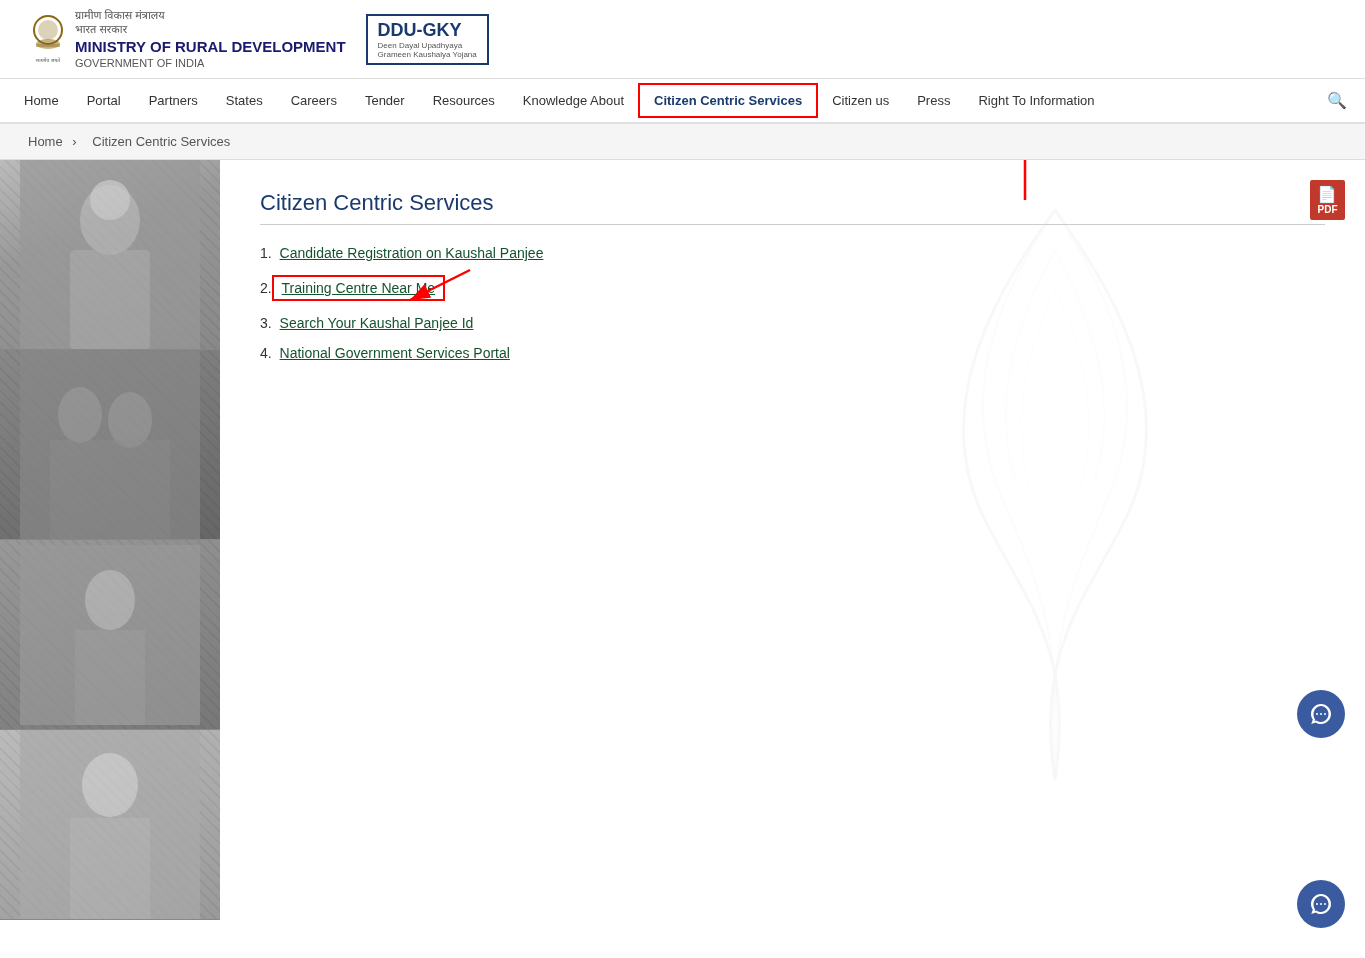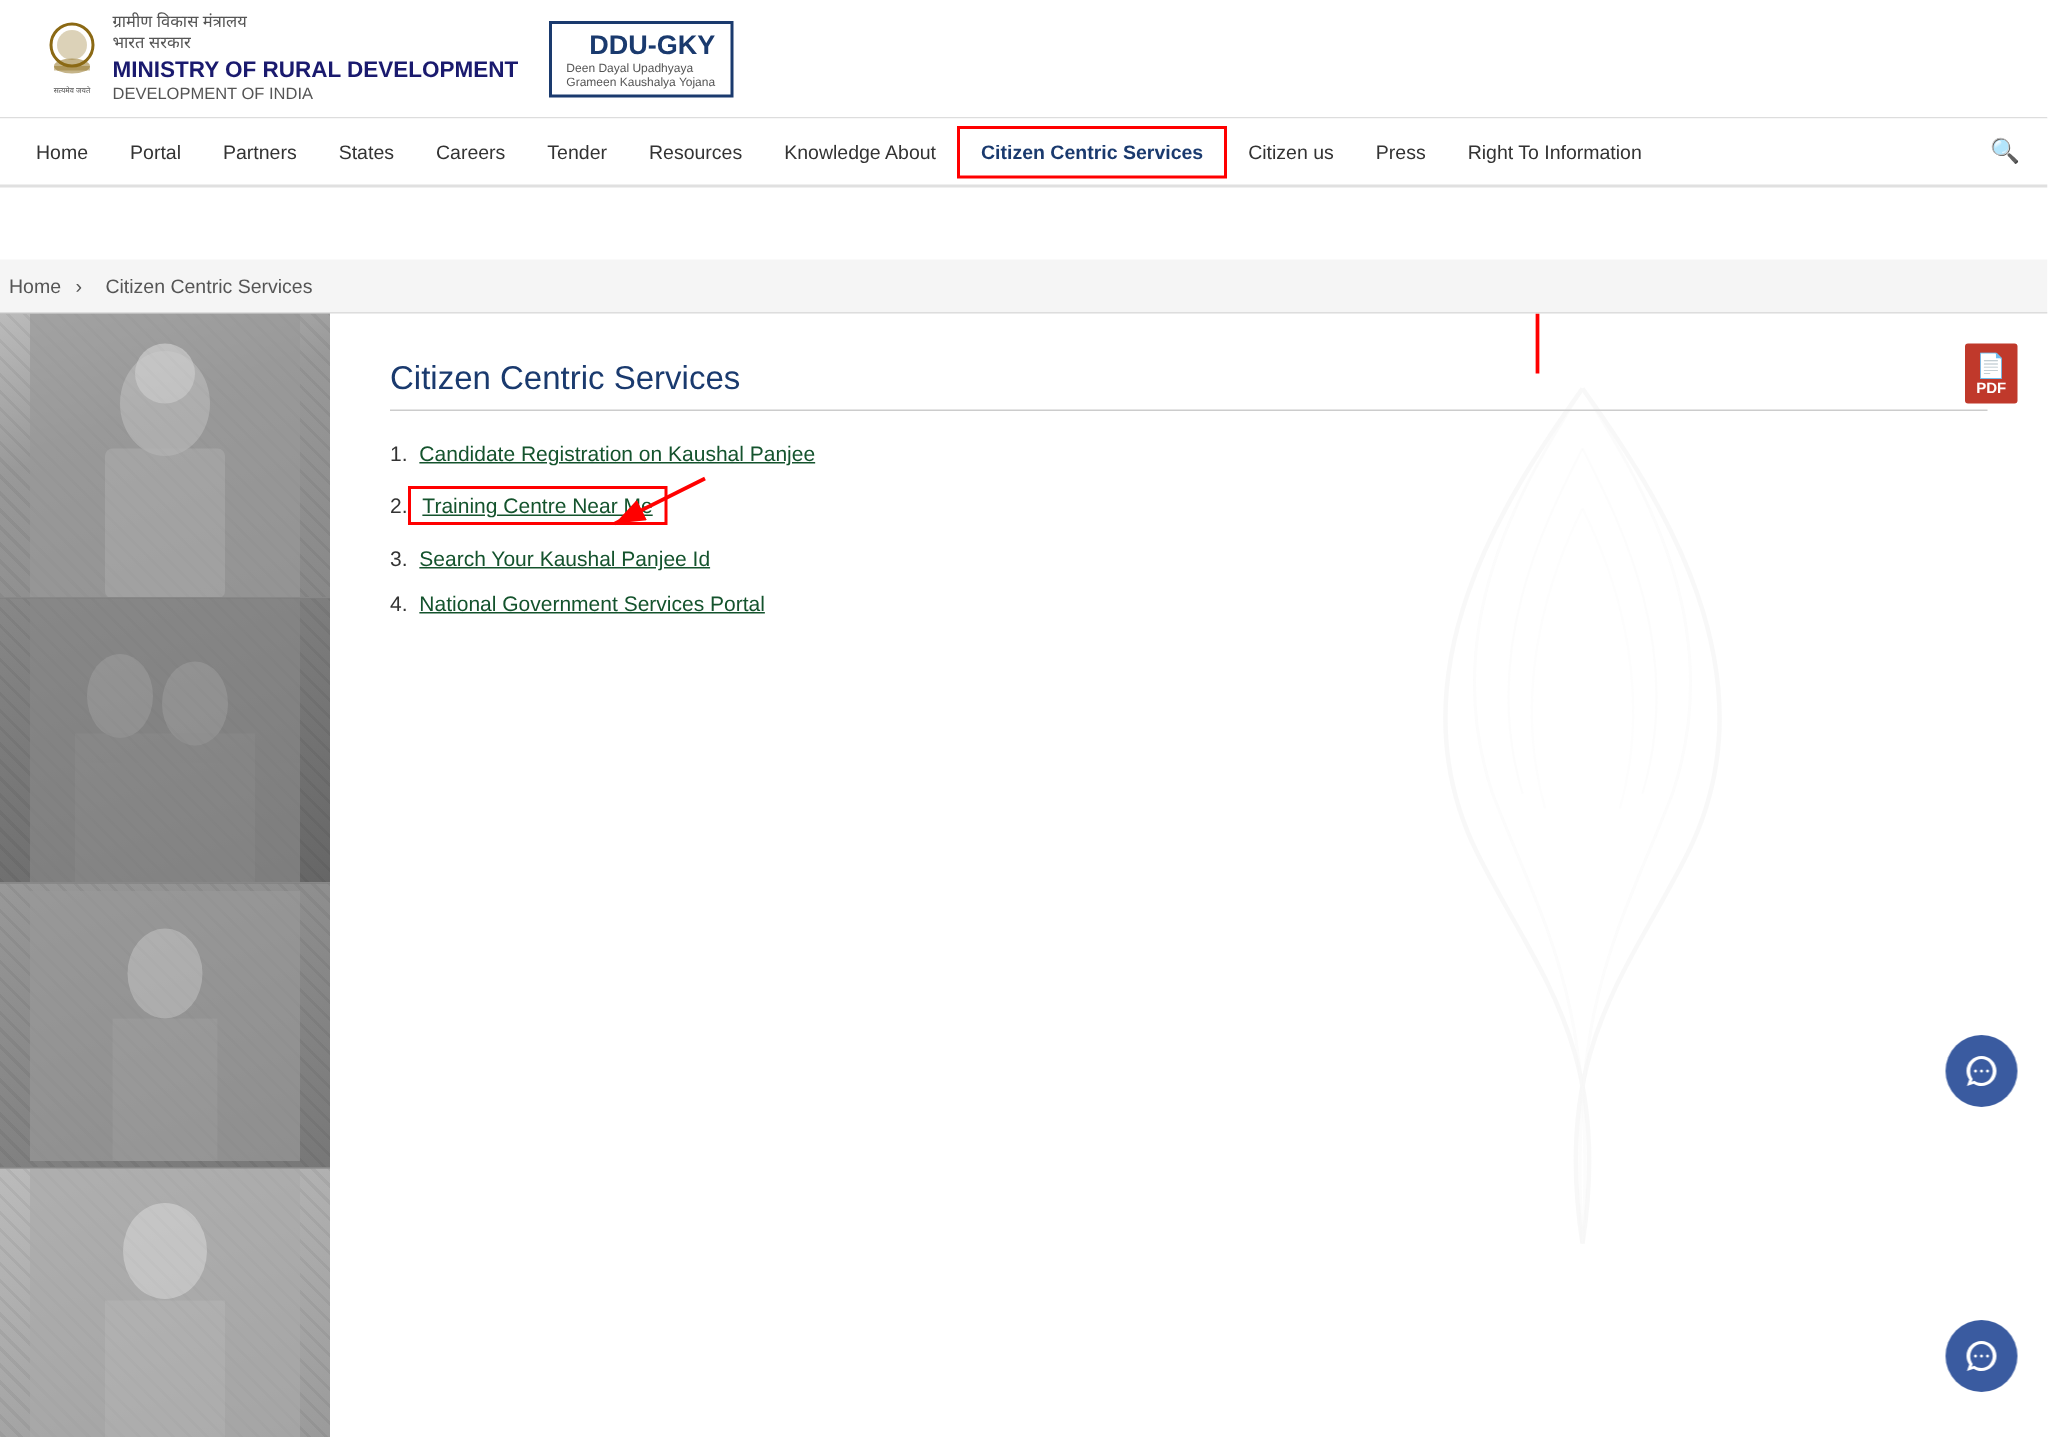--- a/index.html
+++ b/index.html
@@ -62,26 +62,25 @@
     .navbar .search-icon-nav {
       margin-left: auto;
       font-size: 16px;
       cursor: pointer;
       color: #555;
       padding: 12px 8px;
     }
 
     
     .breadcrumb {
-      padding: 10px 6px;
+      padding: 10px 28px;
       background: #f5f5f5;
       border-bottom: 1px solid #ddd;
       font-size: 13px;
       color: #555;
-      margin-top: 48px;
     }
     .breadcrumb a { color: #555; text-decoration: none; }
     .breadcrumb span { margin: 0 6px; }
 
     
     .main-container {
       display: flex;
       min-height: calc(958px - 200px);
       position: relative;
       overflow: hidden;
@@ -233,24 +232,24 @@
         <circle cx="25" cy="18" r="10" fill="#8B6914" opacity="0.3"></circle>
         <ellipse cx="25" cy="32" rx="12" ry="5" fill="#8B6914" opacity="0.5"></ellipse>
         <rect x="13" y="32" width="24" height="3" fill="#8B6914" opacity="0.4"></rect>
         <text x="25" y="50" text-anchor="middle" font-size="5" fill="#555">सत्यमेव जयते</text>
       </svg>
     </div>
     <div class="ministry-text">
       <div class="hindi">ग्रामीण विकास मंत्रालय</div>
       <div class="hindi">भारत सरकार</div>
       <div class="ministry-name">MINISTRY OF RURAL DEVELOPMENT</div>
-      <div class="gov">DEVELOPMENT OF INDIA</div>
-    </div>
-
-    <div class="ddu-logo" style="margin-left:20px; border:2px solid #1a3a6e; padding:4px 10px; display:flex; flex-direction:column; align-items:flex-end;">
+      <div class="gov">GOVERNMENT OF INDIA</div>
+    </div>
+
+    <div class="ddu-logo" style="margin-left:20px; border:2px solid #1a3a6e; padding:4px 10px; display:flex; flex-direction:column; align-items:flex-start;">
       <span style="font-size:18px; font-weight:bold; color:#1a3a6e;">DDU-GKY</span>
       <span style="font-size:8px; color:#555;">Deen Dayal Upadhyaya<br>Grameen Kaushalya Yojana</span>
     </div>
   </div>
 </div>
 
 <nav class="navbar">
   <a href="#">Home</a>
   <a href="#">Portal</a>
   <a href="#">Partners</a>

